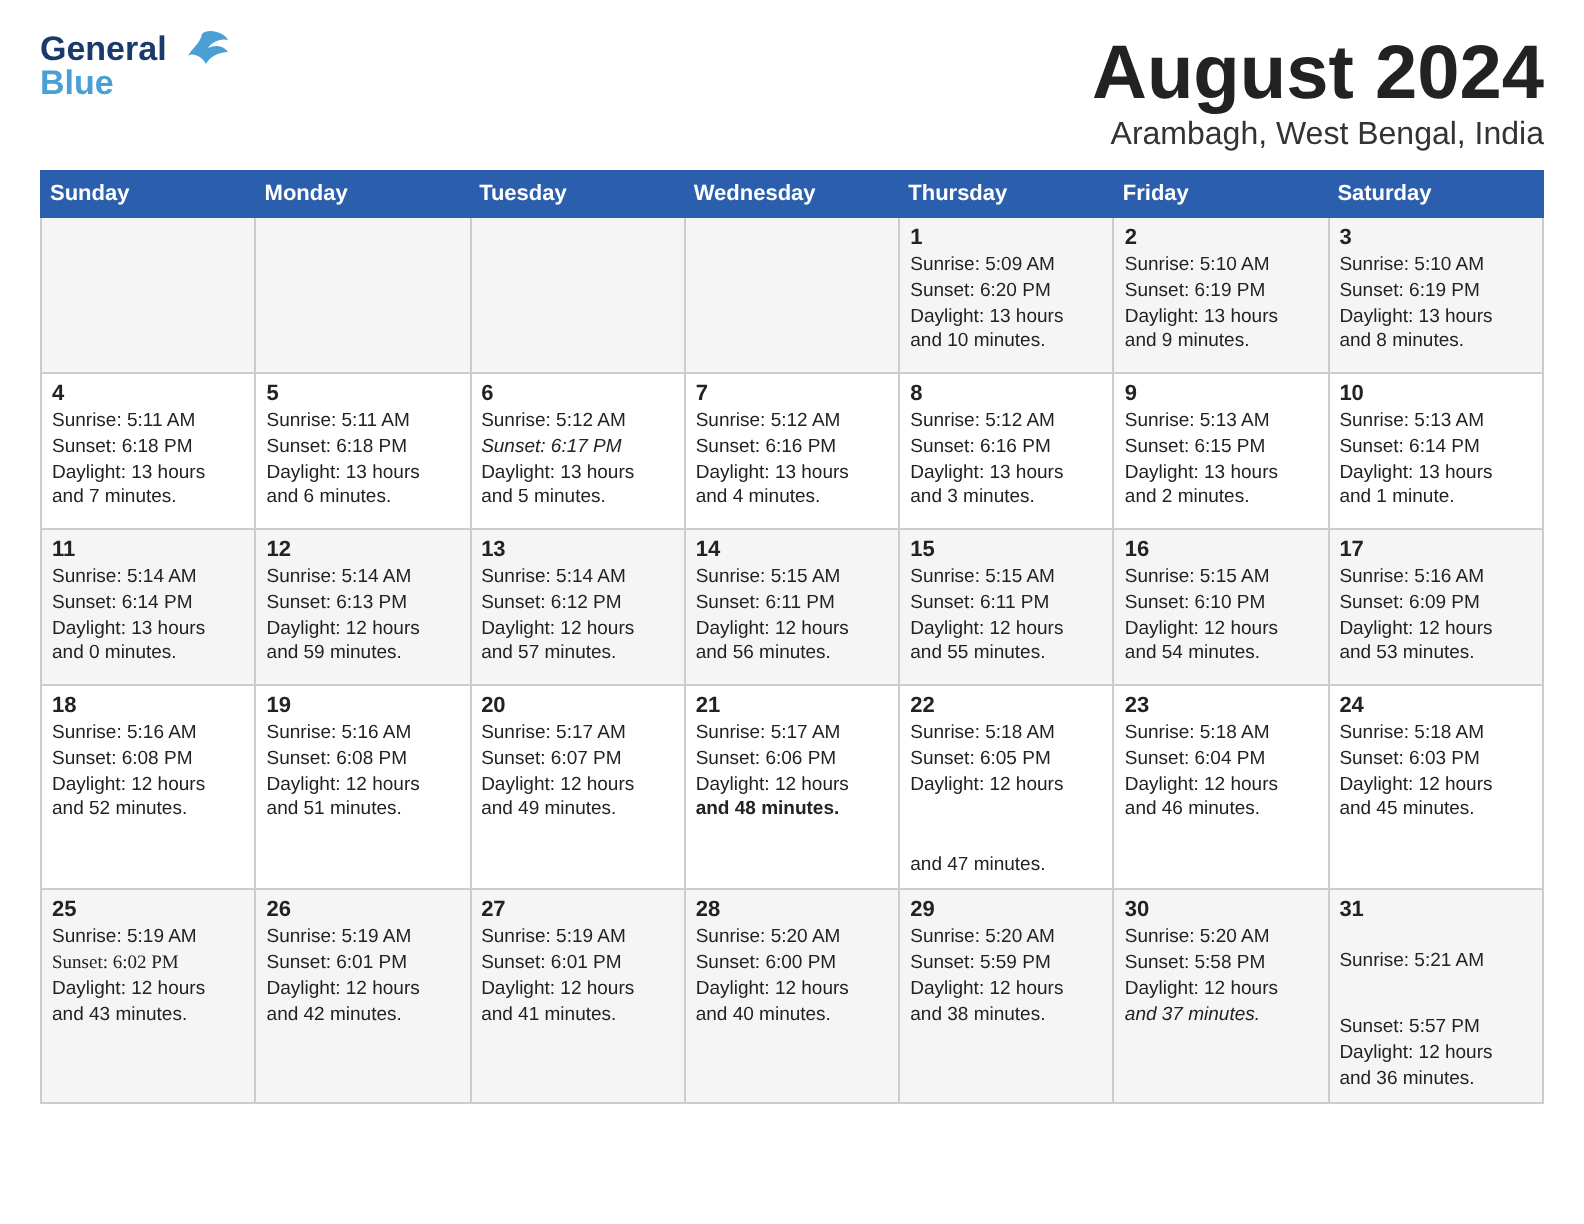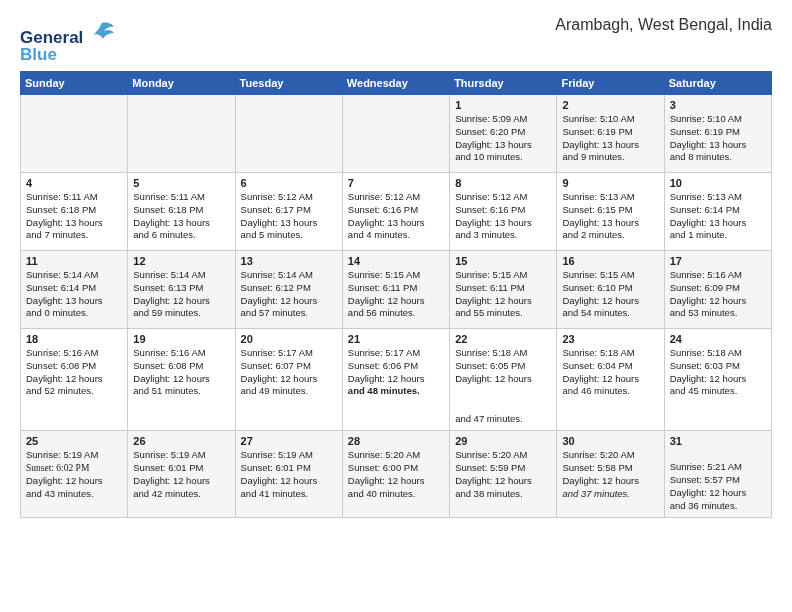--- a/index.html
+++ b/index.html
@@ -76,32 +76,33 @@
       background: #f9f9f9;
     }
   </style>
 </head>
 <body>
 
 <div class="page">
   <div class="header-section">
     <div class="logo">
       <div style="display:flex;align-items:center;">
-        <div style="display:flex;flex-direction:column;line-height:1;margin-top:13px;">
+        <div style="display:flex;flex-direction:column;line-height:1;">
           <span style="font-size:17px;font-weight:bold;color:#1a3a6b;">General</span>
           <span style="font-size:17px;font-weight:bold;color:#4a9fd4;">Blue</span>
         </div>
         <div style="margin-left:3px;margin-top:-8px;">
           <svg width="30" height="30" viewBox="0 0 30 30">
             <path d="M15 5 C18 2, 26 4, 28 8 C24 7, 20 9, 18 12 C22 10, 26 11, 28 14 C24 14, 19 16, 17 20 C15 16, 10 14, 8 16 C10 12, 14 10, 15 5 Z" fill="#4a9fd4"></path>
           </svg>
         </div>
       </div>
     </div>
     <div class="title-section">
+      <div class="main-title">August 2024</div>
       <div class="subtitle">Arambagh, West Bengal, India</div>
     </div>
   </div>
 
   <table>
     <thead>
       <tr>
         <th>Sunday</th>
         <th>Monday</th>
         <th>Tuesday</th>
@@ -150,21 +151,21 @@
           <td>
             <span class="day-num">5</span>
             <div style="line-height: 1.35;">Sunrise: 5:11 AM</div>
             <div style="line-height: 1.35;">Sunset: 6:18 PM</div>
             <div style="line-height: 1.35;">Daylight: 13 hours</div>
             <div style="line-height: 1.35;">and 6 minutes.</div>
           </td>
           <td>
             <span class="day-num">6</span>
             <div style="line-height: 1.35;">Sunrise: 5:12 AM</div>
-            <div style="line-height: 1.35;">Sunset: 6:17 PM</div>
+            <div style="line-height: 1.35; font-style: italic;">Sunset: 6:17 PM</div>
             <div style="line-height: 1.35;">Daylight: 13 hours</div>
             <div style="line-height: 1.35;">and 5 minutes.</div>
           </td>
           <td>
             <span class="day-num">7</span>
             <div style="line-height: 1.35;">Sunrise: 5:12 AM</div>
             <div style="line-height: 1.35;">Sunset: 6:16 PM</div>
             <div style="line-height: 1.35;">Daylight: 13 hours</div>
             <div style="line-height: 1.35;">and 4 minutes.</div>
           </td>
@@ -331,20 +332,20 @@
           <td>
             <span class="day-num">30</span>
             <div style="line-height: 1.35;">Sunrise: 5:20 AM</div>
             <div style="line-height: 1.35;">Sunset: 5:58 PM</div>
             <div style="line-height: 1.35;">Daylight: 12 hours</div>
             <div style="line-height: 1.35; font-style: italic;">and 37 minutes.</div>
           </td>
           <td>
             <span class="day-num">31</span>
             <div style="line-height: 1.35; margin-top: 14px;">Sunrise: 5:21 AM</div>
-            <div style="line-height: 1.35;">Sunset: 5:57 PM</div>
+            <div style="line-height: 1.35; margin-top: 20px;">Sunset: 5:57 PM</div>
             <div style="line-height: 1.35;">Daylight: 12 hours</div>
             <div style="line-height: 1.35;">and 36 minutes.</div>
           </td>
         </tr>
       </tbody>
   </table>
 </div>
 
 </body></html>

